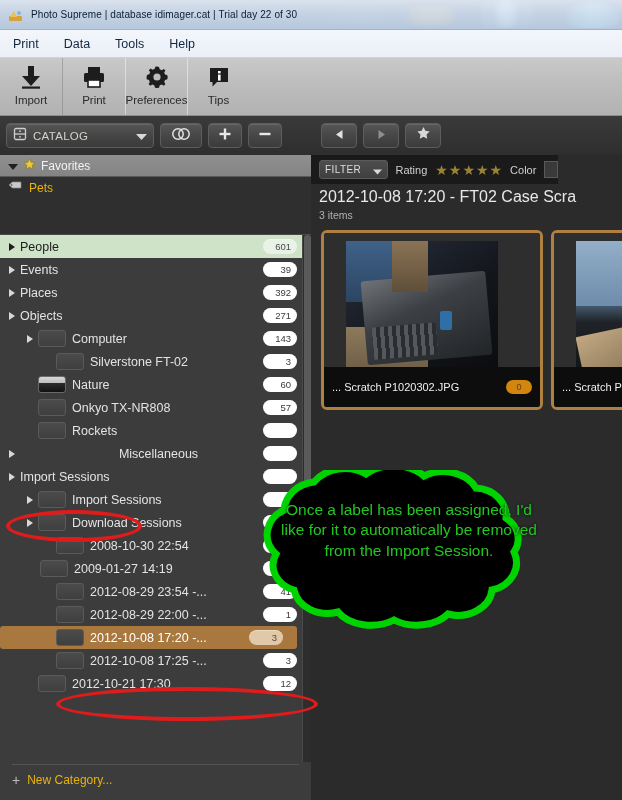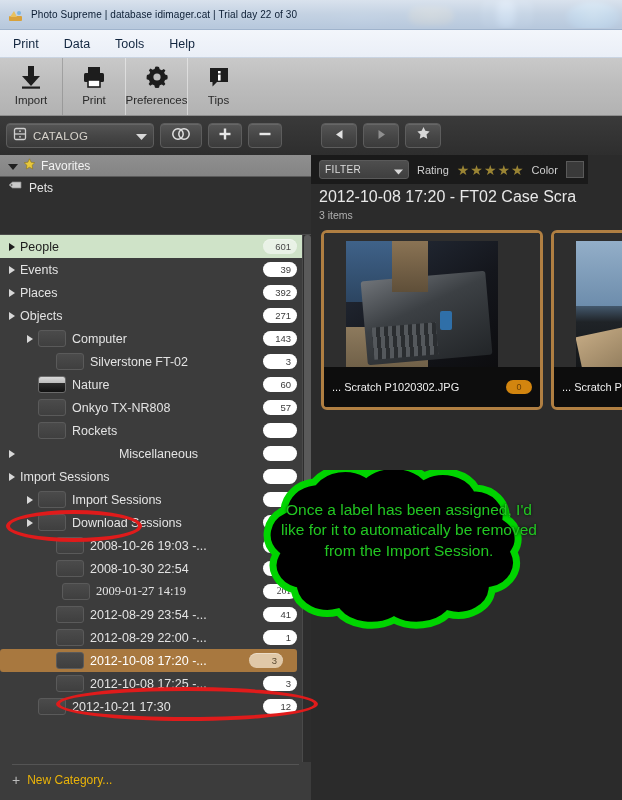--- a/index.html
+++ b/index.html
@@ -107,21 +107,21 @@
     background: linear-gradient(180deg,#8f8f8f 0%, #848484 100%);
     display:flex; align-items:center; gap:5px; padding-left:8px;
     border-bottom:1px solid #5a5a5a;
   }
   .fav-hdr-lbl { font-size:12px; color:#f2f2f2;}
   .fav-body {
     position:absolute; left:0; top:61px; width:311px; height:58px; background:#2f2f2f;
     border-bottom: 1px solid #4a4a4a;
   }
   .fav-item { display:flex; align-items:center; gap:6px; height:22px; padding-left:8px; }
-  .fav-item-lbl { font-size:12px; color:#e5e5e5;}
+  .fav-item-lbl { font-size:12px; color:#eab308;}
 
   
   .tree {
     position:absolute; left:0; top:119px; width:311px; height:527px;
     background:#3c3c3c; overflow:hidden;
   }
   .row {
     position:relative; height:23px; display:flex; align-items:center;
     padding-right: 14px;
   }
@@ -176,21 +176,21 @@
     background: linear-gradient(180deg,#3a3a3a 0%, #2e2e2e 100%);
     display:flex; align-items:center; padding-left:10px; gap:6px;
   }
   .nav-btn {
     width:36px; height:25px; border-radius:4px;
     background: linear-gradient(180deg,#565656 0%, #474747 50%, #3b3b3b 100%);
     border:1px solid #5d5d5d; display:flex;align-items:center;justify-content:center;
     box-shadow: inset 0 1px 0 rgba(255,255,255,.10);
   }
   .filterbar {
-    position:absolute; left:0; top:39px; width:277px; height:29px; background:#1a1a1a;
+    position:absolute; left:0; top:39px; width:247px; height:29px; background:#1a1a1a;
     display:flex; align-items:center; padding-left:8px; gap:8px;
   }
   .filter-dd {
     width:90px;height:19px;border-radius:3px;
     background: linear-gradient(180deg,#4e4e4e 0%,#3f3f3f 100%);
     border:1px solid #5a5a5a; display:flex;align-items:center;padding:0 5px;
   }
   .filter-lbl { font-size:10px;color:#ddd;letter-spacing:.4px;flex:1;}
   .rating-lbl { font-size:11px;color:#cfcfcf;}
   .stars { display:flex; gap:1px;}
@@ -490,30 +490,24 @@
               <span class="twisty">
                 <span class="tri"></span>
               </span>
               <span class="thumb"></span>
               <span class="row-lbl">Download Sessions</span>
               <span class="badge"></span>
             </div>
             <div class="row" style="padding-left: 40px;">
               <span class="twisty"></span>
               <span class="thumb"></span>
-              <span class="row-lbl">2008-10-26 19:03 -...</span>
-              <span class="badge"></span>
-            </div>
-            <div class="row" style="padding-left: 40px;">
-              <span class="twisty"></span>
-              <span class="thumb"></span>
               <span class="row-lbl">2008-10-30 22:54</span>
               <span class="badge"></span>
             </div>
-            <div class="row" style="padding-left: 46px; font-family: Liberation Serif, serif;">
+            <div class="row" style="padding-left: 24px;">
               <span class="twisty"></span>
               <span class="thumb"></span>
               <span class="row-lbl">2009-01-27 14:19</span>
               <span class="badge">261</span>
             </div>
             <div class="row" style="padding-left: 40px;">
               <span class="twisty"></span>
               <span class="thumb"></span>
               <span class="row-lbl">2012-08-29 23:54 -...</span>
               <span class="badge">41</span>

